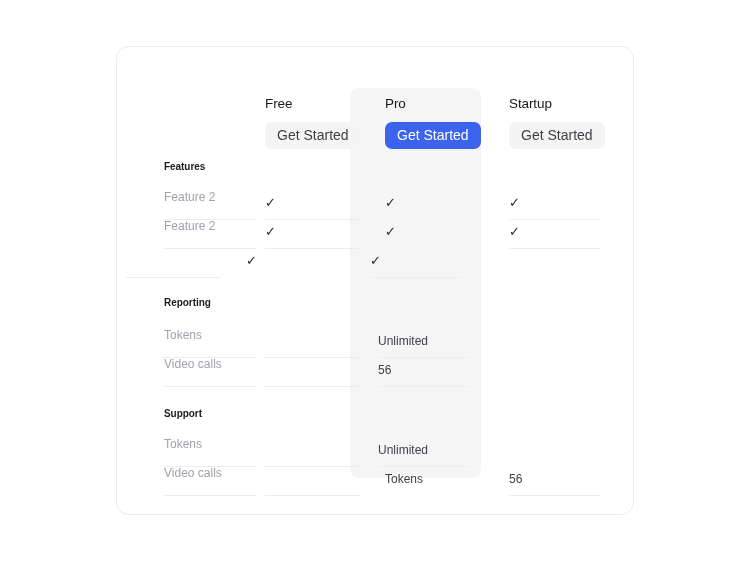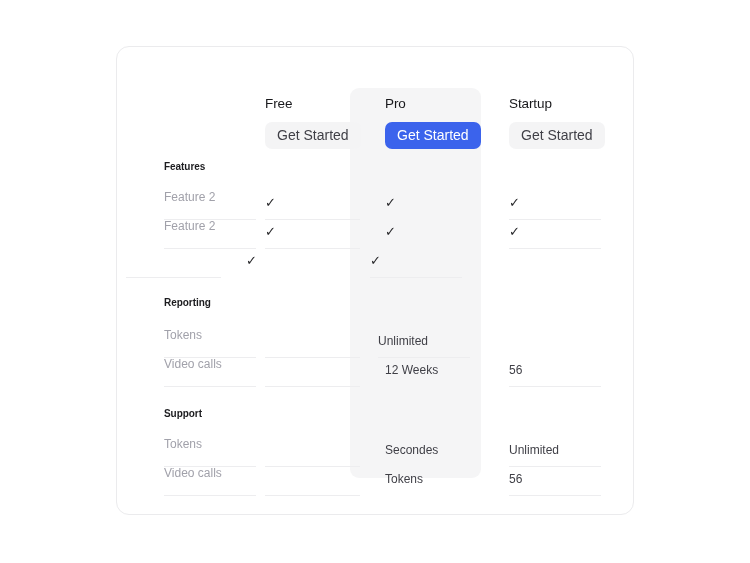--- a/index.html
+++ b/index.html
@@ -248,42 +248,36 @@
               <div class="cell-inner"><span class="val">Unlimited</span></div>
             </div>
           </div>
           <div class="row data-row" style="top: 311px;">
             <div class="cell c-label ruled">
               <div class="feat-label">Video calls</div>
             </div>
             <div class="cell c-free ruled">
               <div class="cell-inner"></div>
             </div>
-            <div class="cell c-pro">
-              <div class="cell-inner"><span class="val">12 Weeks</span></div>
-            </div>
             <div class="cell c-start ruled">
               <div class="cell-inner"><span class="val">56</span></div>
             </div>
           </div>
           <div class="row section-row" style="top: 362px;">
             <div class="cell c-label">
               <div class="section-title">Support</div>
             </div>
           </div>
           <div class="row data-row" style="top: 391px;">
             <div class="cell c-label ruled">
               <div class="feat-label">Tokens</div>
             </div>
             <div class="cell c-free ruled">
               <div class="cell-inner"></div>
             </div>
-            <div class="cell c-pro">
-              <div class="cell-inner"><span class="val">Secondes</span></div>
-            </div>
             <div class="cell c-start ruled">
               <div class="cell-inner"><span class="val">Unlimited</span></div>
             </div>
           </div>
           <div class="row data-row" style="top: 420px;">
             <div class="cell c-label ruled">
               <div class="feat-label">Video calls</div>
             </div>
             <div class="cell c-free ruled">
               <div class="cell-inner"></div>

